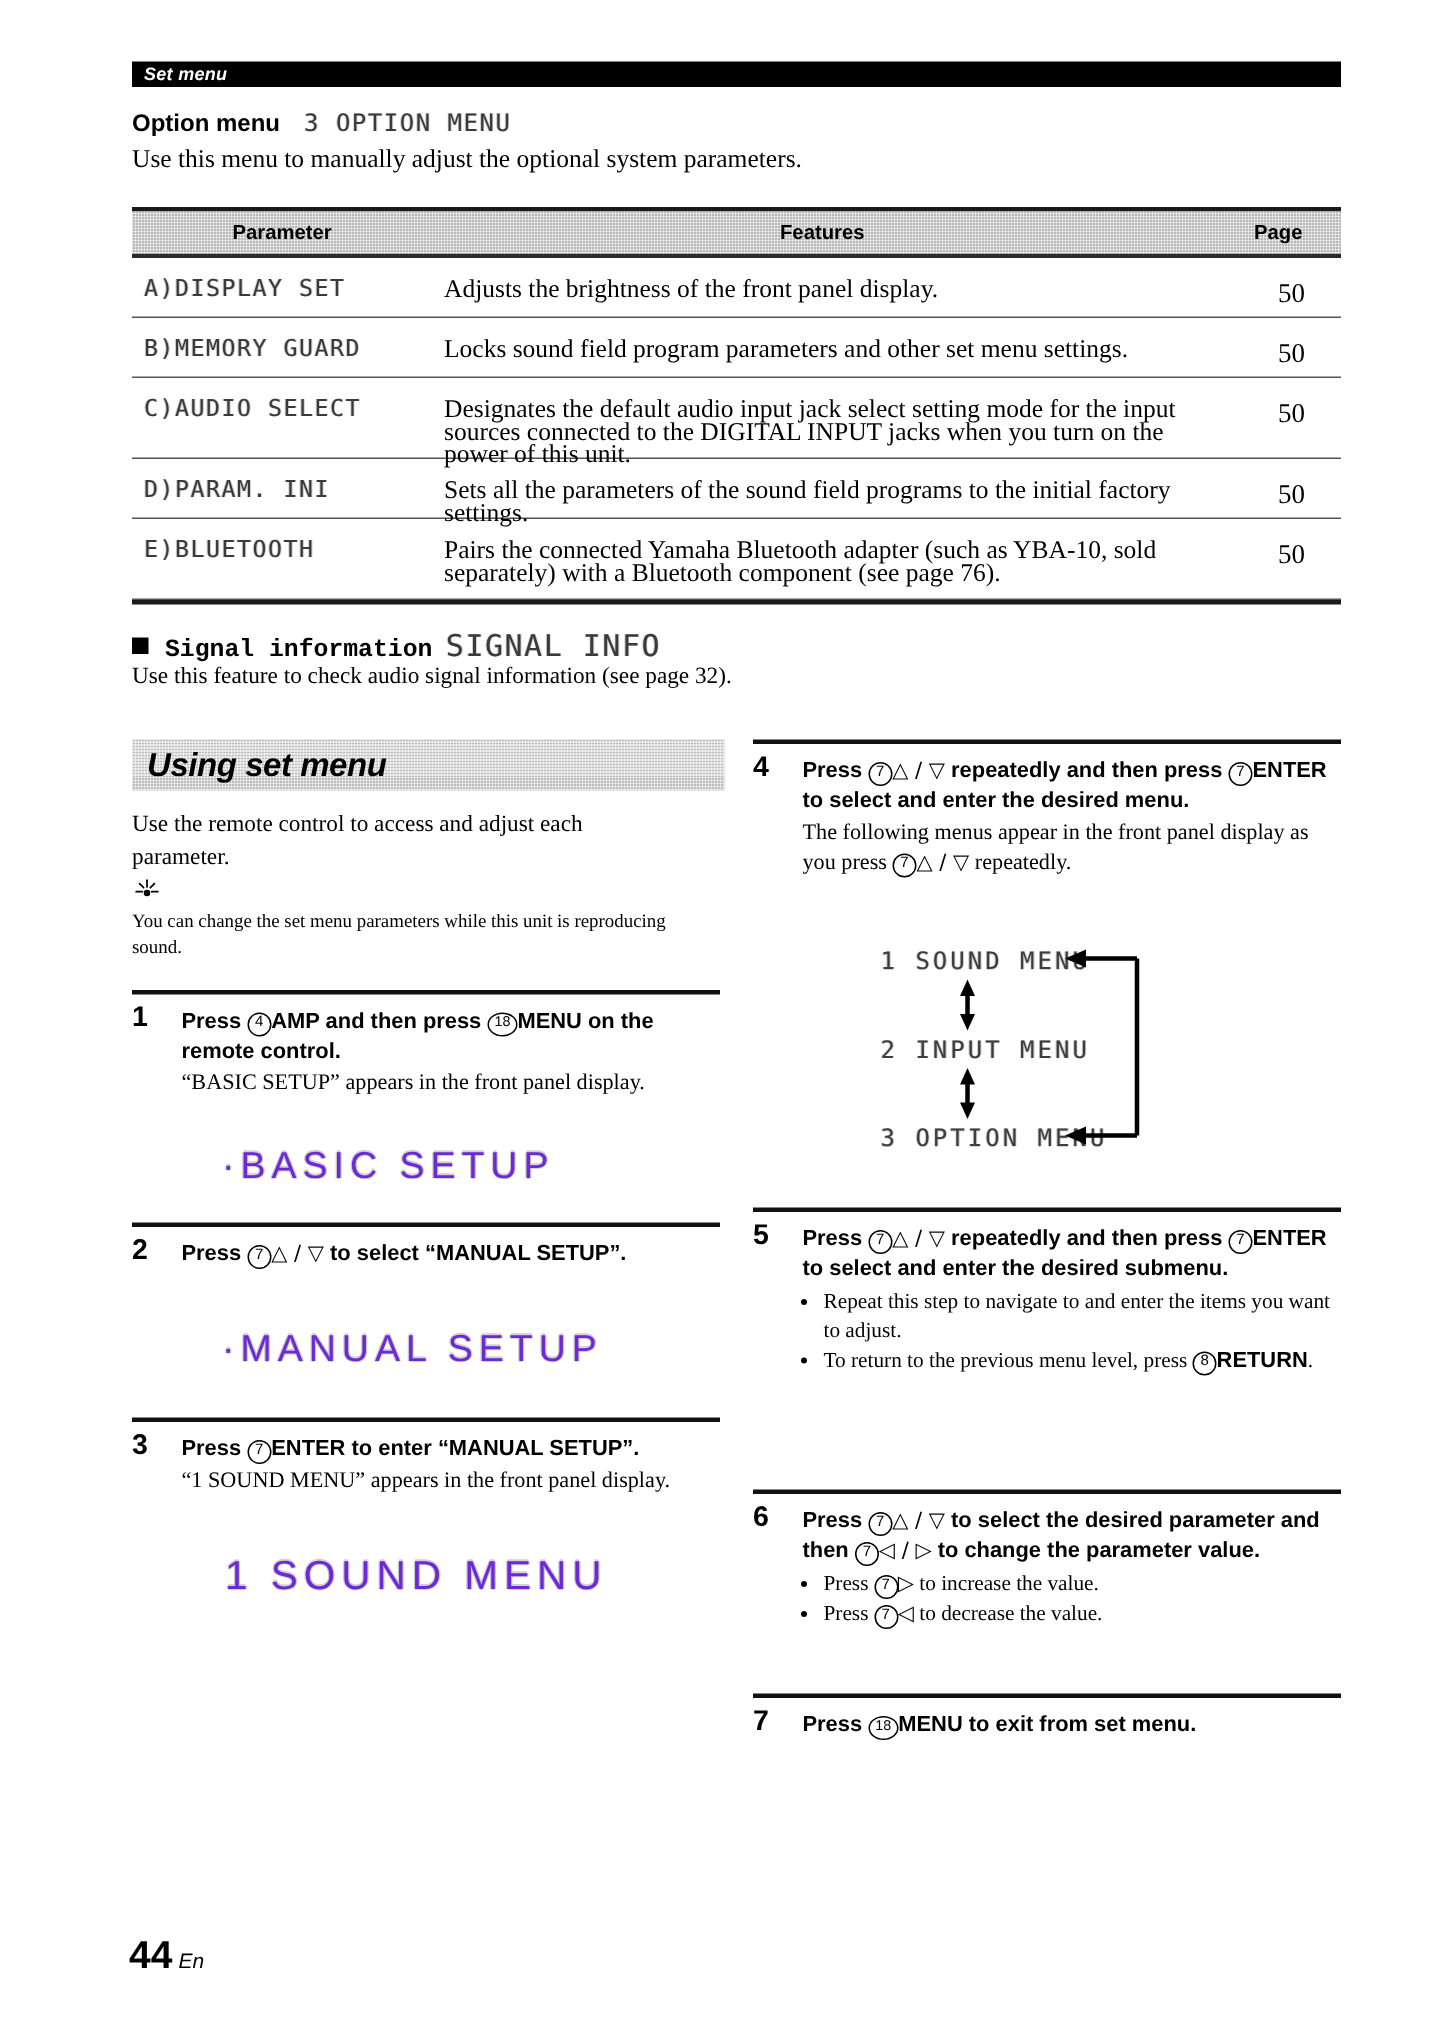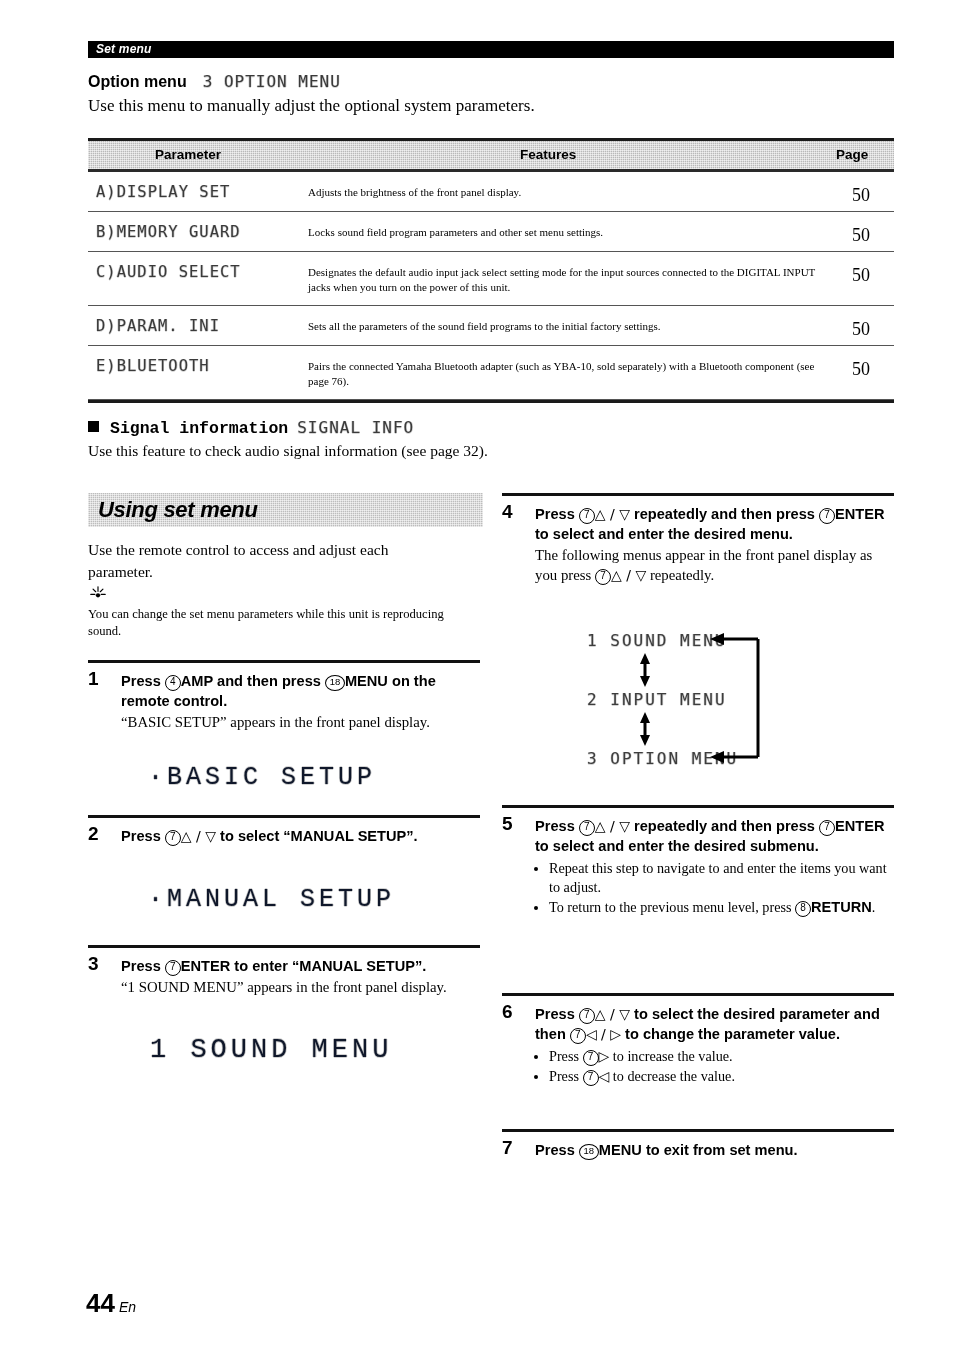--- a/index.html
+++ b/index.html
@@ -101,23 +101,23 @@
   .trow:last-child { border-bottom: none; }
   .tbl-bot-rule { height: 3px; background: #1a1a1a; margin-top: 0; }
 
   .trow .c-param {
     position: absolute;
     left: 8px; top: 11px;
     font-size: 15.5px;
   }
   .trow .c-feat {
     position: absolute;
-    left: 220px; top: 13px;
+    left: 208px; top: 13px;
     width: 510px;
-    font-size: 11px;
+    font-size: 17px;
     line-height: 15px;
   }
   .trow .c-page {
     position: absolute;
     left: 752px; top: 13px;
     width: 30px;
     text-align: right;
     font-size: 18px;
   }
   .h-1 { height: 39px; }
@@ -134,21 +134,21 @@
     width: 11px; height: 11px;
     background: #000;
     margin-right: 11px;
     vertical-align: 1px;
   }
   .sig .ttl {
     font-family: Liberation Mono, monospace;
     font-weight: bold;
     font-size: 16.5px;
   }
-  .sig .lcd { font-size: 16px; margin-left: 9px; }
+  .sig .lcd { font-size: 20px; margin-left: 9px; }
   .sig-sub {
     position: absolute;
     left: 88px; top: 442px;
     font-size: 15.5px;
   }
 
   
   .col-l { position: absolute; left: 88px; top: 493px; width: 395px; }
   .col-r { position: absolute; left: 502px; top: 493px; width: 392px; }
 
@@ -221,24 +221,24 @@
   .step ul {
     margin: 3px 0 0 0;
     padding-left: 14px;
     font-size: 14.2px;
     line-height: 19px;
   }
   .step li { margin-bottom: 1px; }
 
   .lcdline {
     position: absolute;
-    font-family: Liberation Mono, monospace;
+    font-family: Liberation Sans, sans-serif;
     font-size: 25px;
     letter-spacing: 4px;
-    color: #0f172a;
+    color: #6d28d9;
     text-shadow: 0.8px 0 0 #c9c9c9, -0.8px 0 0 #c9c9c9, 0 0.9px 0 #d2d2d2, 0 -0.9px 0 #d2d2d2;
     white-space: nowrap;
   }
 
   .circ {
     display: inline-block;
     border: 1.3px solid #000;
     border-radius: 50%;
     width: 14px; height: 14px;
     line-height: 12px;

